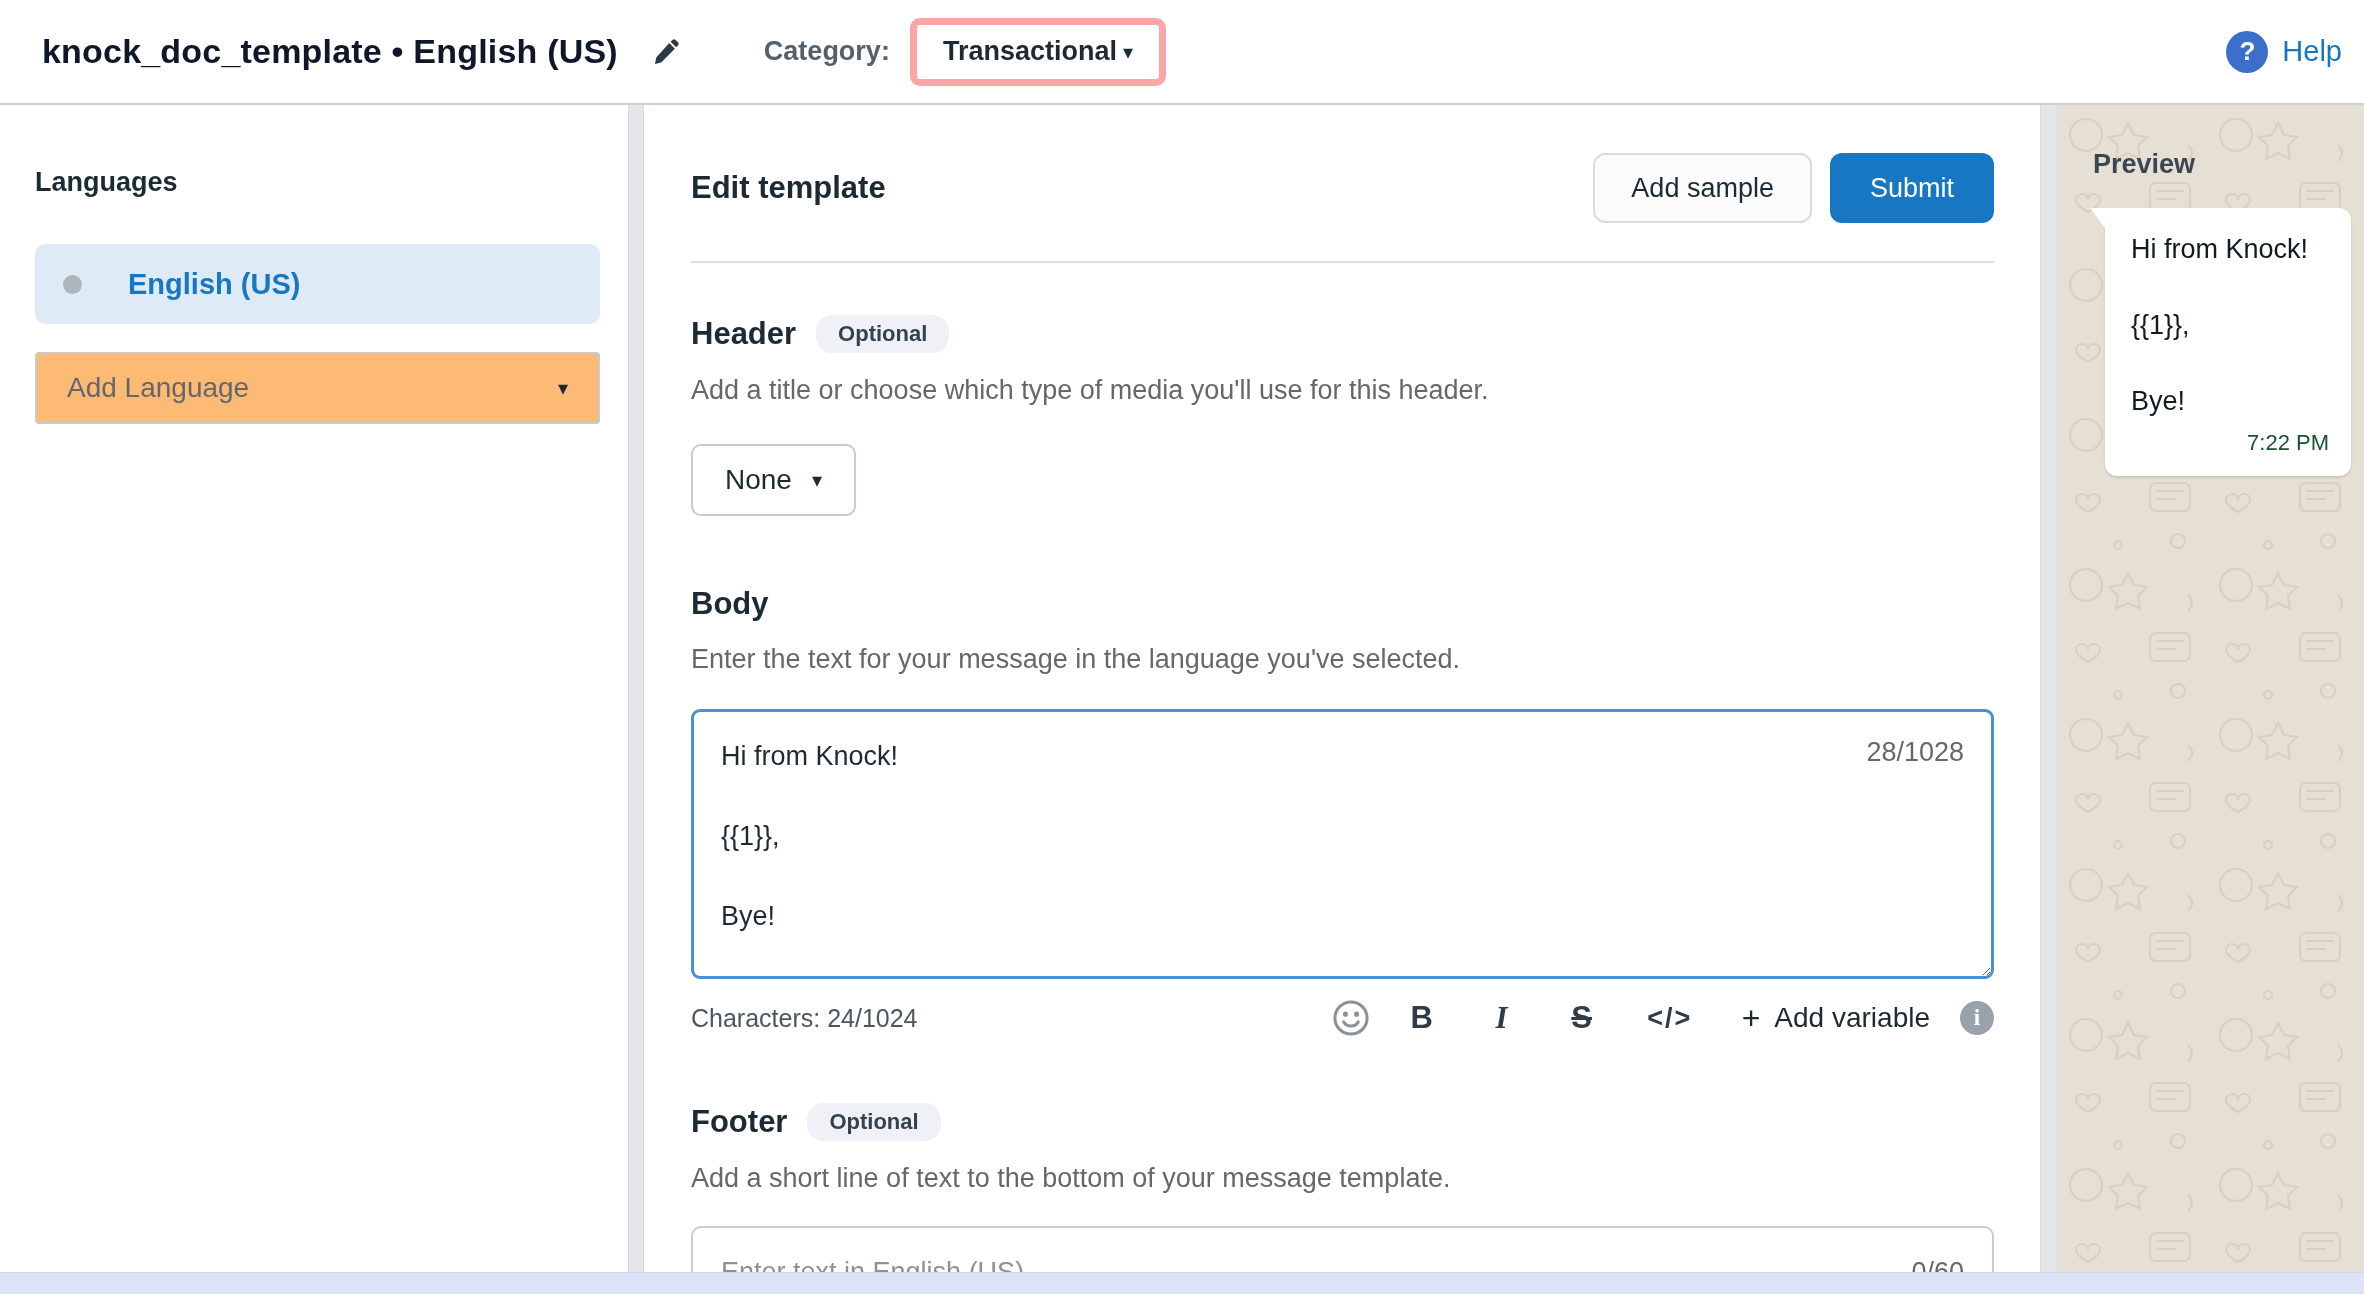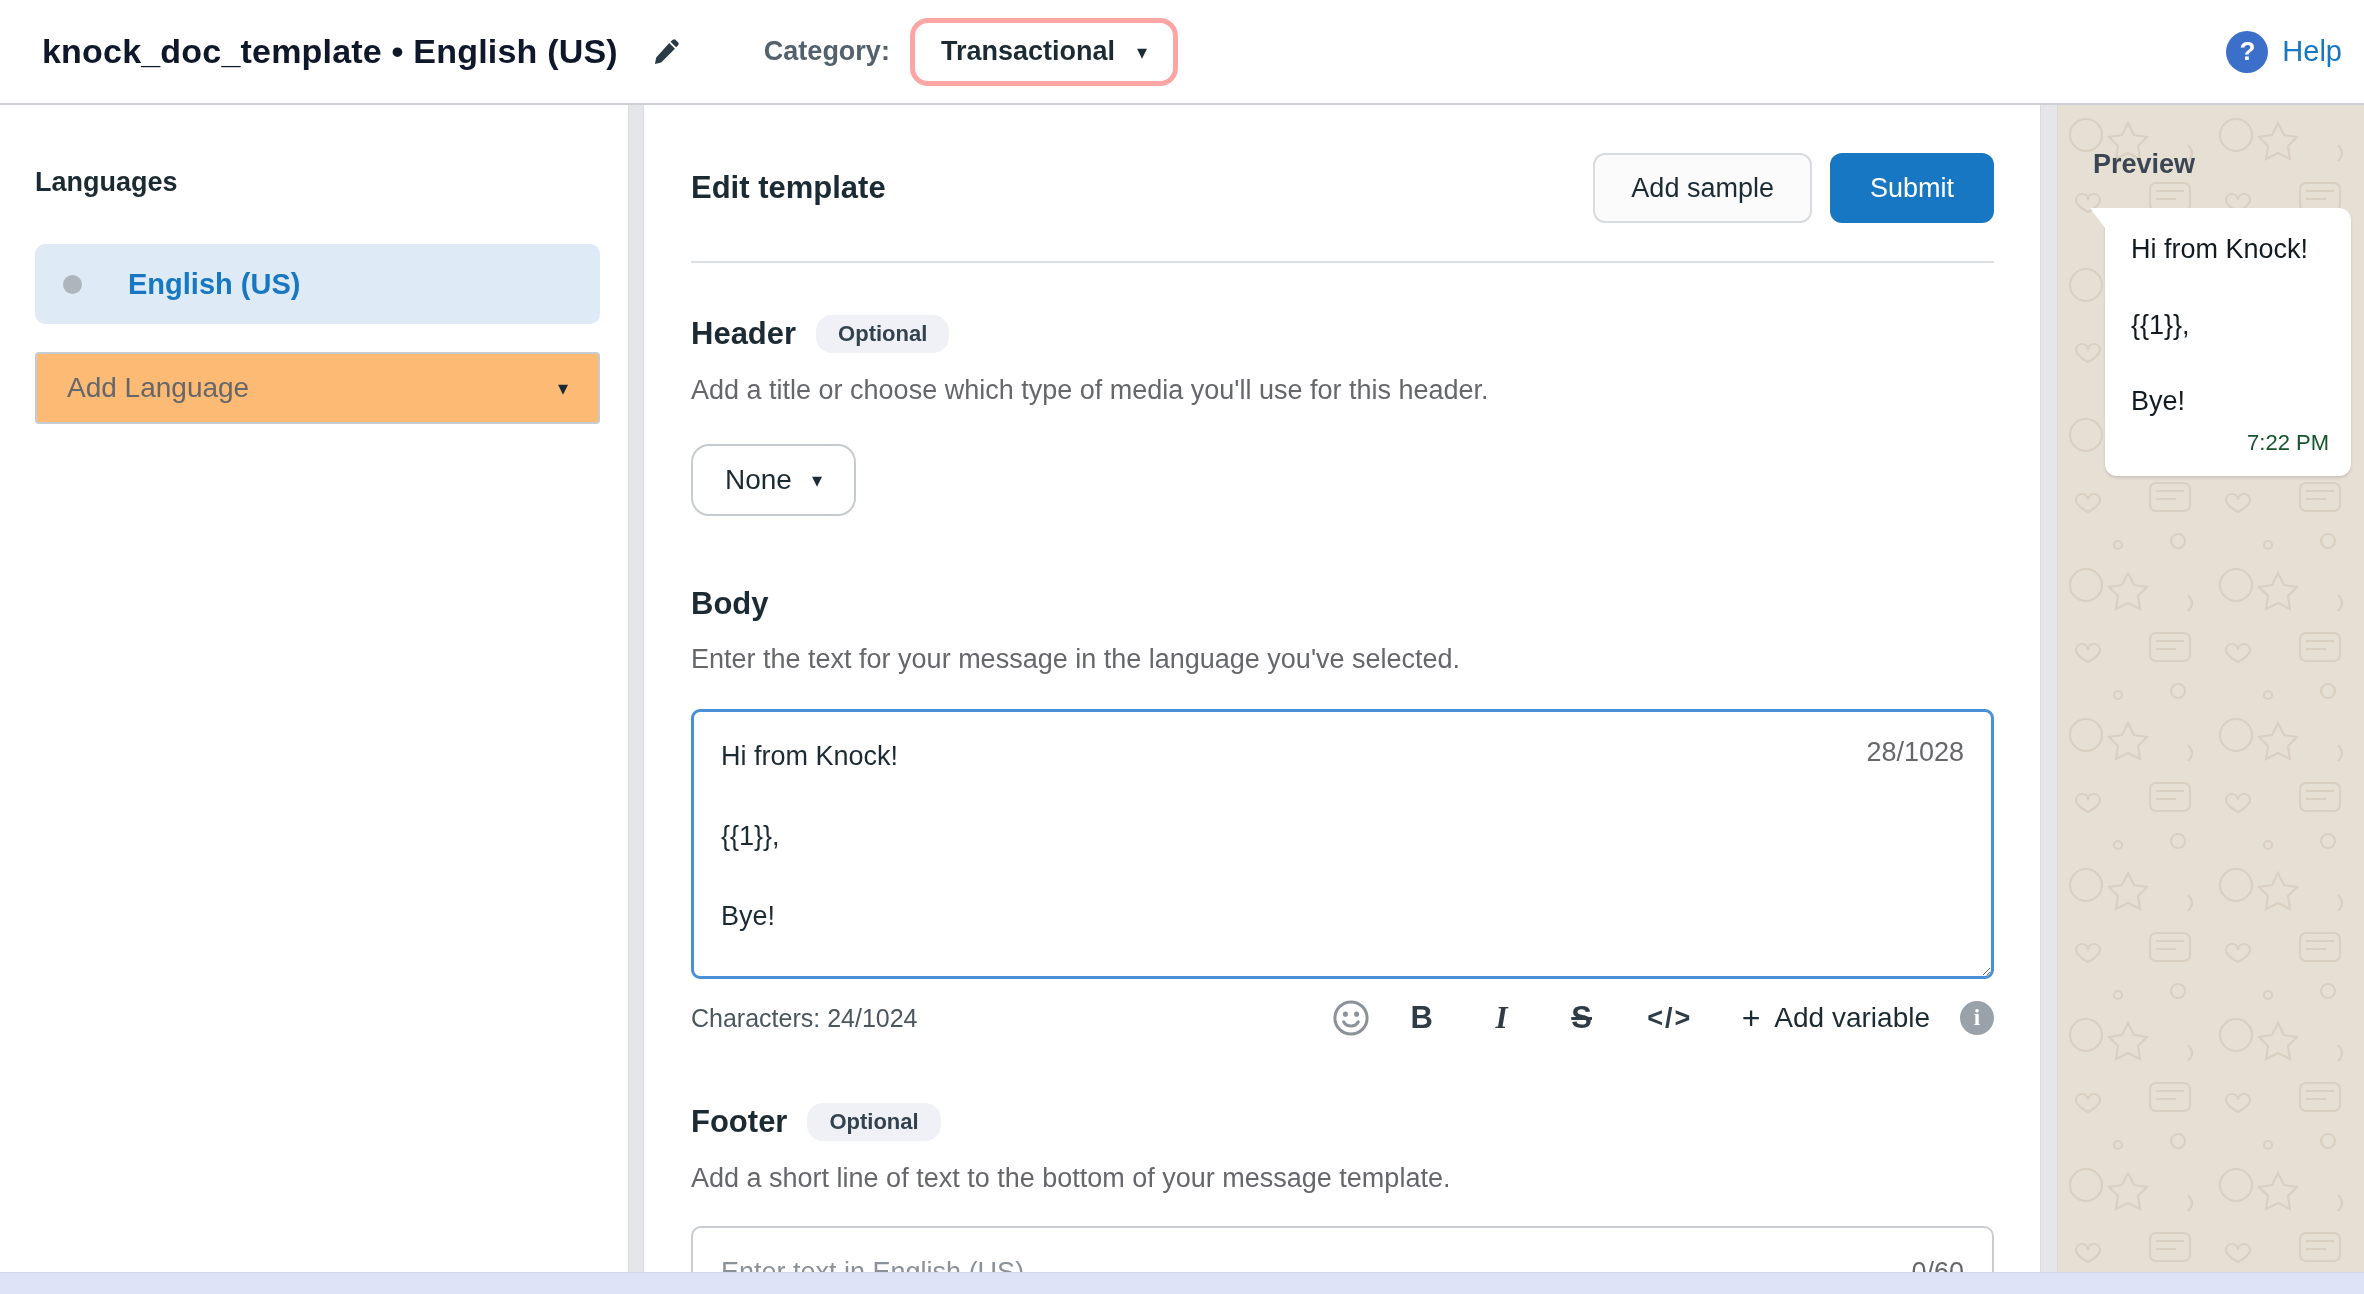--- a/index.html
+++ b/index.html
@@ -13,22 +13,22 @@
   
   .topbar {
     height:105px; background:#fff; border-bottom:2px solid #ccd0d5;
     display:flex; align-items:center; flex:0 0 auto;
   }
   .topbar-title { font-size:34px; font-weight:700; color:#0f172a; margin-left:42px; letter-spacing:0.2px; }
   .pencil-btn { margin-left:26px; width:44px; height:44px; display:flex; align-items:center; justify-content:center; cursor:pointer; background:none; border:none; }
   .category-label { margin-left:76px; font-size:27px; font-weight:700; color:#53616c; }
   .category-dd {
     margin-left:20px; height:68px; padding:0 26px; background:#fff;
-    border:5px solid #fca5a5; border-radius:18px;
-    display:flex; align-items:center; gap:22px; font-size:27px; font-weight:600; color:#1c2b33; cursor:pointer;
+    border:7px solid #fca5a5; border-radius:10px;
+    display:flex; align-items:center; gap:6px; font-size:27px; font-weight:600; color:#1c2b33; cursor:pointer;
   }
   .caret { font-size:20px; color:#1c2b33; line-height:1; }
   .topbar-right { margin-left:auto; margin-right:22px; display:flex; align-items:center; gap:14px; }
   .help-circle {
     width:42px; height:42px; border-radius:50%; background:#3b6fc9; color:#fff;
     font-size:26px; font-weight:700; display:flex; align-items:center; justify-content:center;
   }
   .help-link { font-size:29px; color:#1777c2; font-weight:500; text-decoration:none; cursor:pointer; }
 
   
@@ -66,21 +66,21 @@
   .section-title { font-size:31px; font-weight:700; color:#1c2b33; }
   .optional-badge {
     background:#eff1f6; color:#33424e; font-size:22px; font-weight:700;
     border-radius:16px; padding:8px 22px; line-height:1;
   }
   .section-desc { font-size:27px; color:#65676b; margin-top:22px; }
 
   .header-section { margin-top:52px; }
   .none-dd {
     margin-top:38px; width:165px; height:72px; background:#fff;
-    border:2px solid #c6cad1; border-radius:18px;
+    border:2px solid #c6cad1; border-radius:10px;
     display:flex; align-items:center; justify-content:center; gap:20px;
     font-size:28px; color:#1c2b33; cursor:pointer;
   }
 
   .body-section { margin-top:70px; }
   .textarea-wrap { position:relative; margin-top:34px; }
   .body-textarea {
     width:100%; height:270px; border:3px solid #4a90d9; border-radius:9px;
     padding:24px 150px 24px 27px; font-family:inherit; font-size:27px; line-height:40px;
     color:#1c2b33; resize:vertical; outline:none; display:block; background:#fff;

